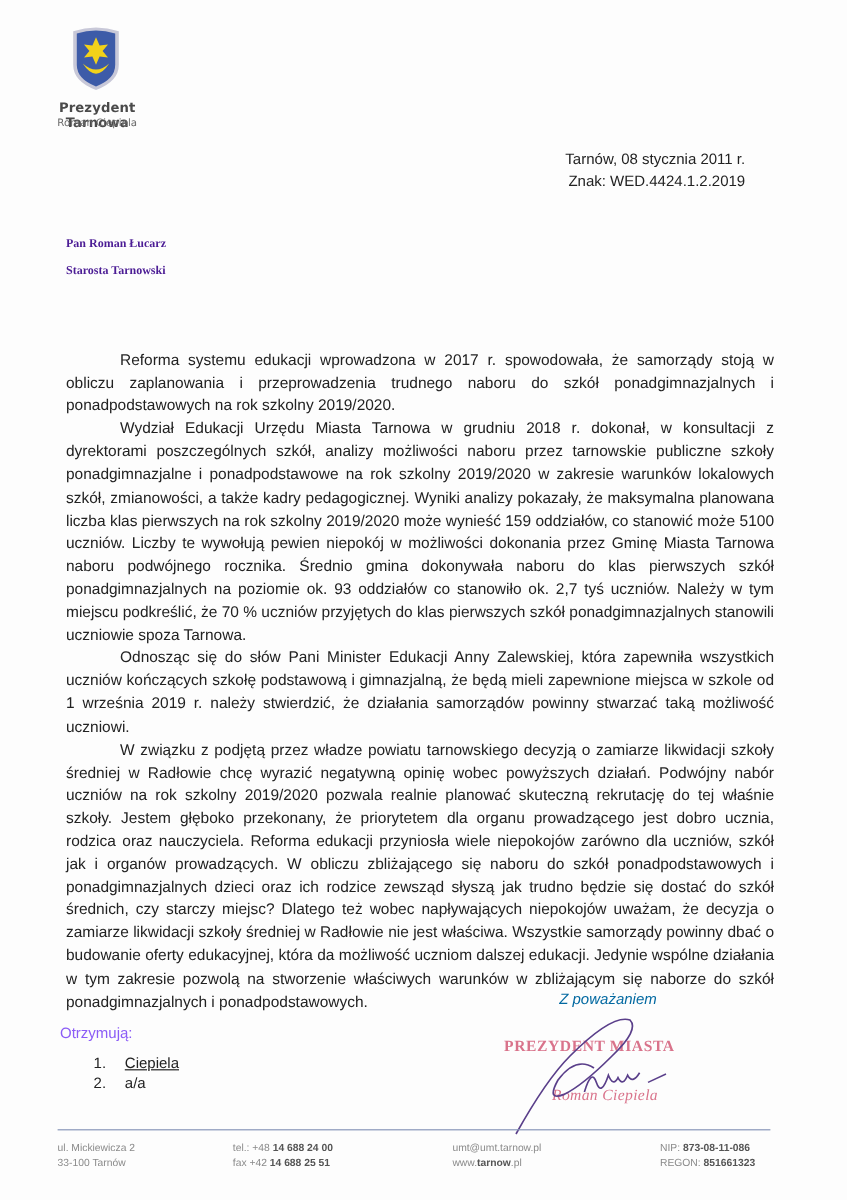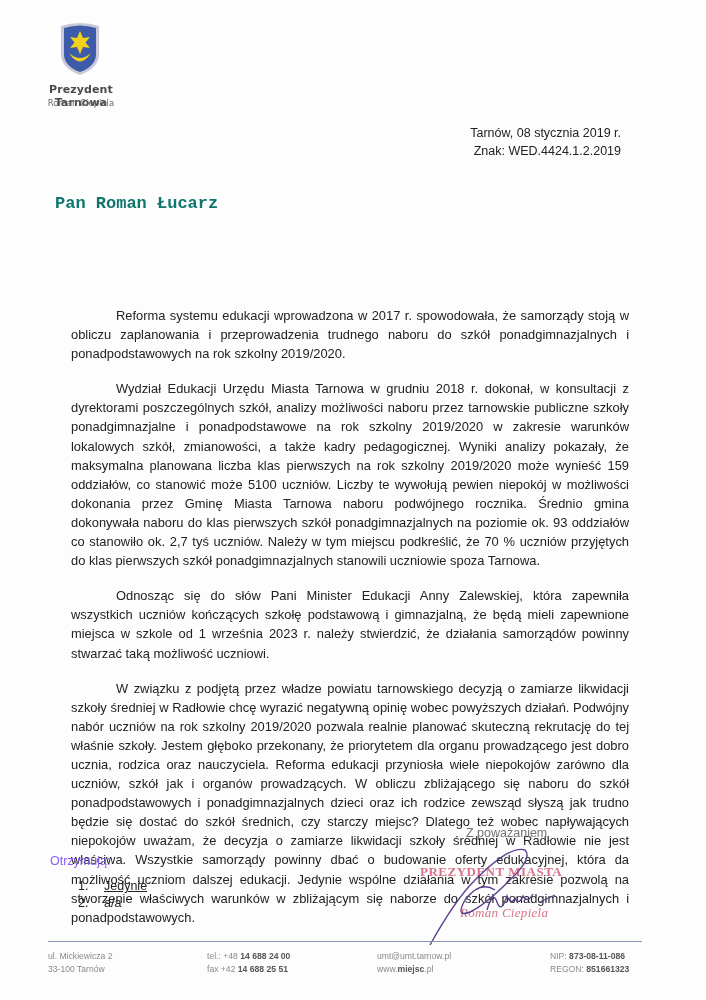--- a/index.html
+++ b/index.html
@@ -6,107 +6,108 @@
   body { width: 706px; height: 1000px; position: relative; overflow: hidden; color: #1f1f1f; font-family: "Liberation Sans", sans-serif; }
   .page { position: absolute; inset: 0; background: #fdfdfd; }
 
   .logo { position: absolute; left: 55px; top: 20px; width: 50px; height: 56px; }
   .org-name { position: absolute; left: 22px; top: 83px; width: 118px; text-align: center; font-family: "DejaVu Sans", sans-serif; font-weight: bold; font-size: 11px; color: #4a4a4a; letter-spacing: 0.1px; }
   .org-person { position: absolute; left: 22px; top: 98px; width: 118px; text-align: center; font-family: "DejaVu Sans", sans-serif; font-size: 8.5px; color: #6a6a6a; }
 
   .meta { position: absolute; right: 85px; top: 124px; text-align: right; font-family: "Liberation Sans", sans-serif; font-size: 12.5px; line-height: 18px; color: #222; }
   .meta div { white-space: nowrap; }
 
-  .recipient { position: absolute; left: 55px; top: 193px; font-family: Liberation Mono, monospace; font-weight: bold; font-size: 17px; line-height: 22px; color: #0f766e; }
+  .recipient { position: absolute; left: 55px; top: 193px; font-family: Liberation Serif, serif; font-weight: bold; font-size: 10px; line-height: 22px; color: #4c1d95; }
 
   .body-text { position: absolute; left: 55px; top: 290px; width: 590px; font-family: "Liberation Sans", sans-serif; font-size: 12.9px; line-height: 19.1px; color: #222; text-align: justify; }
-  .body-text p { margin: 16px; text-indent: 45px; }
+  .body-text p { margin: 0; text-indent: 45px; }
 
-  .closing { position: absolute; left: 466px; top: 826px; font-family: "Liberation Sans", sans-serif; font-size: 12.5px; color: #737373; }
+  .closing { position: absolute; left: 466px; top: 826px; font-family: "Liberation Sans", sans-serif; font-size: 12.5px; color: #0369a1; font-style: italic; }
 
   .stamp-title { position: absolute; left: 420px; top: 864px; font-family: "Liberation Serif", serif; font-weight: bold; font-size: 13px; color: #d9738b; letter-spacing: 0.5px; text-align: center; }
   .stamp-name { position: absolute; left: 460px; top: 905px; font-family: "Liberation Serif", serif; font-style: italic; font-size: 13px; color: #d9738b; letter-spacing: 0.3px; }
   .signature { position: absolute; left: 415px; top: 840px; width: 180px; height: 110px; }
 
   .recipients-label { position: absolute; left: 50px; top: 854px; font-family: "Liberation Sans", sans-serif; font-size: 12.5px; color: #8b5cf6; }
   .recipients-list { position: absolute; left: 78px; top: 878px; margin: 0; padding: 0; list-style: none; font-family: "Liberation Sans", sans-serif; font-size: 12.5px; line-height: 17px; color: #222; }
   .recipients-list li { display: flex; }
   .recipients-list .num { width: 26px; }
   .recipients-list .underlined { text-decoration: underline; }
 
   .footer-rule { position: absolute; left: 48px; right: 64px; top: 941px; height: 1px; background: #8896b8; }
   .footer-col { position: absolute; top: 950px; font-family: Liberation Sans, sans-serif; font-size: 8.6px; line-height: 13px; color: #8a8a8a; white-space: nowrap; }
   .footer-col b { color: #555; font-weight: bold; }
   .fc1 { left: 48px; }
-  .fc2 { left: 207px; }
+  .fc2 { left: 194px; }
   .fc3 { left: 377px; }
   .fc4 { left: 550px; }
 </style>
 </head>
 <body>
 
 <div class="page">
 
   <svg class="logo" viewBox="0 0 50 56">
     <path d="M6 6 Q25 0 44 6 L44 34 Q44 48 25 55 Q6 48 6 34 Z" fill="#c8c8d8"></path>
     <path d="M9 8 Q25 3 41 8 L41 34 Q41 46 25 52 Q9 46 9 34 Z" fill="#3d5ba8"></path>
     <polygon points="25,11 28,18 35,17 30.5,22.5 35,28 28,27 25,34 22,27 15,28 19.5,22.5 15,17 22,18" fill="#f2d21a"></polygon>
     <path d="M14 33 Q25 50 36 33 Q25 43 14 33 Z" fill="#f2d21a"></path>
   </svg>
   <div class="org-name">Prezydent Tarnowa</div>
   <div class="org-person">Roman Ciepiela</div>
 
   <div class="meta">
-    <div>Tarnów, 08 stycznia 2019 r.</div>
+    <div>Tarnów, 08 stycznia 2011 r.</div>
     <div>Znak: WED.4424.1.2.2019</div>
   </div>
 
   <div class="recipient">
     <div>Pan Roman Łucarz</div>
+    <div>Starosta Tarnowski</div>
   </div>
 
   <div class="body-text">
     <p>Reforma systemu edukacji wprowadzona w 2017 r. spowodowała, że samorządy stoją w obliczu zaplanowania i przeprowadzenia trudnego naboru do szkół ponadgimnazjalnych i ponadpodstawowych na rok szkolny 2019/2020.</p>
     <p>Wydział Edukacji Urzędu Miasta Tarnowa w grudniu 2018 r. dokonał, w konsultacji z dyrektorami poszczególnych szkół, analizy możliwości naboru przez tarnowskie publiczne szkoły ponadgimnazjalne i ponadpodstawowe na rok szkolny 2019/2020 w zakresie warunków lokalowych szkół, zmianowości, a także kadry pedagogicznej. Wyniki analizy pokazały, że maksymalna planowana liczba klas pierwszych na rok szkolny 2019/2020 może wynieść 159 oddziałów, co stanowić może 5100 uczniów. Liczby te wywołują pewien niepokój w możliwości dokonania przez Gminę Miasta Tarnowa naboru podwójnego rocznika. Średnio gmina dokonywała naboru do klas pierwszych szkół ponadgimnazjalnych na poziomie ok. 93 oddziałów co stanowiło ok. 2,7 tyś uczniów. Należy w tym miejscu podkreślić, że 70 % uczniów przyjętych do klas pierwszych szkół ponadgimnazjalnych stanowili uczniowie spoza Tarnowa.</p>
-    <p>Odnosząc się do słów Pani Minister Edukacji Anny Zalewskiej, która zapewniła wszystkich uczniów kończących szkołę podstawową i gimnazjalną, że będą mieli zapewnione miejsca w szkole od 1 września 2023 r. należy stwierdzić, że działania samorządów powinny stwarzać taką możliwość uczniowi.</p>
+    <p>Odnosząc się do słów Pani Minister Edukacji Anny Zalewskiej, która zapewniła wszystkich uczniów kończących szkołę podstawową i gimnazjalną, że będą mieli zapewnione miejsca w szkole od 1 września 2019 r. należy stwierdzić, że działania samorządów powinny stwarzać taką możliwość uczniowi.</p>
     <p>W związku z podjętą przez władze powiatu tarnowskiego decyzją o zamiarze likwidacji szkoły średniej w Radłowie chcę wyrazić negatywną opinię wobec powyższych działań. Podwójny nabór uczniów na rok szkolny 2019/2020 pozwala realnie planować skuteczną rekrutację do tej właśnie szkoły. Jestem głęboko przekonany, że priorytetem dla organu prowadzącego jest dobro ucznia, rodzica oraz nauczyciela. Reforma edukacji przyniosła wiele niepokojów zarówno dla uczniów, szkół jak i organów prowadzących. W obliczu zbliżającego się naboru do szkół ponadpodstawowych i ponadgimnazjalnych dzieci oraz ich rodzice zewsząd słyszą jak trudno będzie się dostać do szkół średnich, czy starczy miejsc? Dlatego też wobec napływających niepokojów uważam, że decyzja o zamiarze likwidacji szkoły średniej w Radłowie nie jest właściwa. Wszystkie samorządy powinny dbać o budowanie oferty edukacyjnej, która da możliwość uczniom dalszej edukacji. Jedynie wspólne działania w tym zakresie pozwolą na stworzenie właściwych warunków w zbliżającym się naborze do szkół ponadgimnazjalnych i ponadpodstawowych.</p>
   </div>
 
   <div class="closing">Z poważaniem</div>
   <div class="stamp-title">PREZYDENT MIASTA</div>
   <div class="stamp-name">Roman Ciepiela</div>
   <svg class="signature" viewBox="0 0 180 110">
     <path d="M15 105 Q40 60 60 40 Q95 5 110 10 Q118 18 95 40 Q70 65 55 72 Q40 78 50 60 Q65 40 80 50" fill="none" stroke="#5a3f8a" stroke-width="1.4"></path>
     <path d="M72 70 Q78 50 82 62 Q86 74 92 56 Q96 66 100 58 Q104 66 108 56 Q112 64 118 54" fill="none" stroke="#5a3f8a" stroke-width="1.4"></path>
     <path d="M125 62 L140 55" fill="none" stroke="#5a3f8a" stroke-width="1.2"></path>
   </svg>
 
   <div class="recipients-label">Otrzymują:</div>
   <ul class="recipients-list">
     <li>
       <span class="num">1.</span>
-      <span class="underlined">Jedynie</span>
+      <span class="underlined">Ciepiela</span>
     </li>
     <li>
       <span class="num">2.</span>
       <span>a/a</span>
     </li>
   </ul>
 
   <div class="footer-rule"></div>
   <div class="footer-col fc1">
     <div>ul. Mickiewicza 2</div>
     <div>33-100 Tarnów</div>
   </div>
   <div class="footer-col fc2">
     <div><span>tel.: +48 </span><b>14 688 24 00</b></div>
     <div><span>fax +42 </span><b>14 688 25 51</b></div>
   </div>
   <div class="footer-col fc3">
     <div>umt@umt.tarnow.pl</div>
-    <div><span>www.</span><b>miejsc</b><span>.pl</span></div>
+    <div><span>www.</span><b>tarnow</b><span>.pl</span></div>
   </div>
   <div class="footer-col fc4">
     <div><span>NIP: </span><b>873-08-11-086</b></div>
     <div><span>REGON: </span><b>851661323</b></div>
   </div>
 
 </div>
 
 </body></html>

